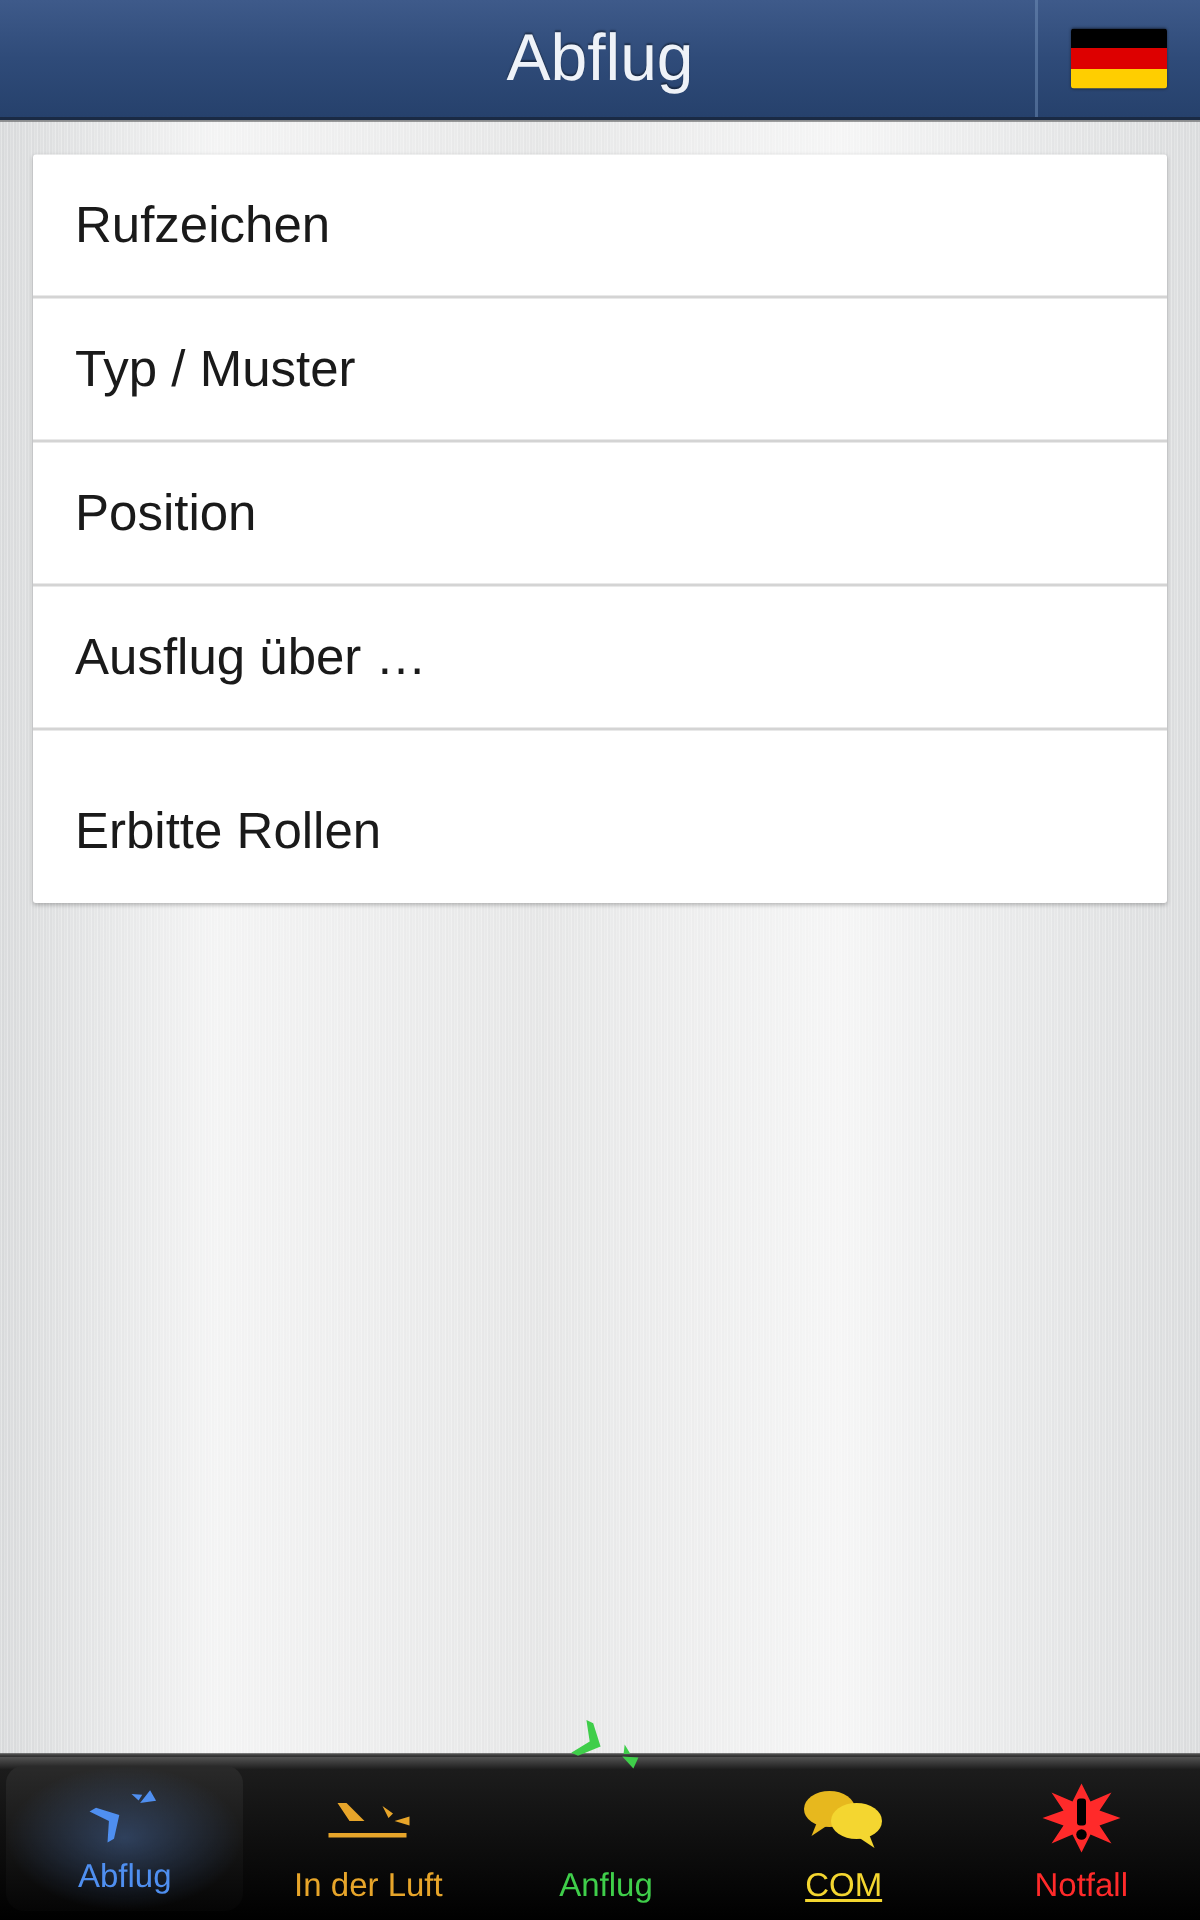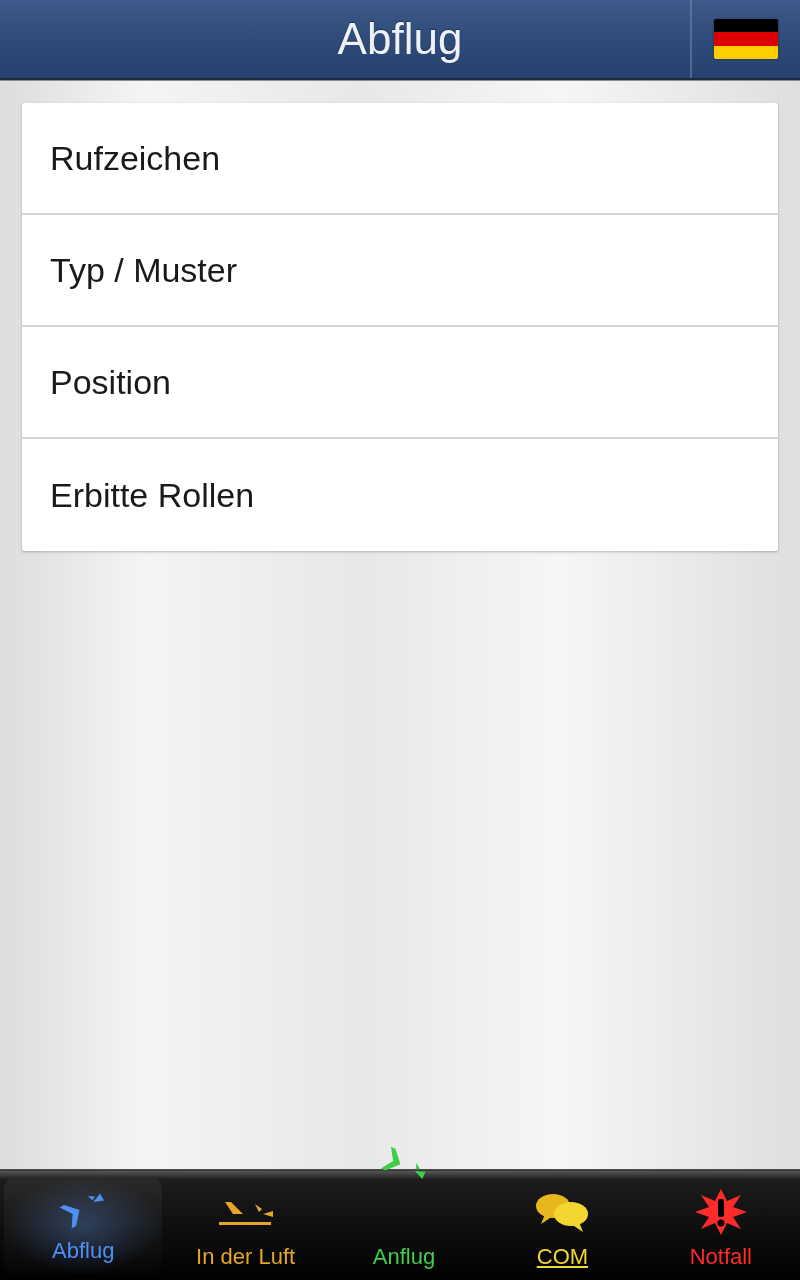--- a/index.html
+++ b/index.html
@@ -55,29 +55,29 @@
     padding: 22px;
     border-top:1px solid #8a8c8e;
     border-bottom:1px solid #4a4a4a;
   }
   .list{
     background:#fff;
     border-radius:2px;
     box-shadow:0 1px 3px rgba(0,0,0,.25);
   }
   .row{
-    height:112px;
+    height:96px;
     display:flex;
     align-items:center;
     padding:0 28px;
     font-size:34px;
     color:#1a1a1a;
     border-bottom:2px solid #d4d4d4;
   }
-  .row:last-child{ border-bottom:none; }
+  .row:last-child{ border-bottom:none;margin-top:19px; }
 
   
   .tabbar{
     height:110px;
     background: linear-gradient(to bottom,#555 0%, #1c1c1c 8%, #000 100%);
     display:flex;
     border-top:1px solid #3a3a3a;
   }
   .tab{
     flex:1;
@@ -120,20 +120,23 @@
 <div class="main">
   <div class="list">
     <div class="row">
         <span>Rufzeichen</span>
       </div>
     <div class="row">
         <span>Typ / Muster</span>
       </div>
     <div class="row">
         <span>Position</span>
+      </div>
+    <div class="row">
+        <span>Ausflug über …</span>
       </div>
     <div class="row">
         <span>Erbitte Rollen</span>
       </div>
   </div>
 </div>
 
 <div class="tabbar">
 
   <div class="tab selected c-blue">

